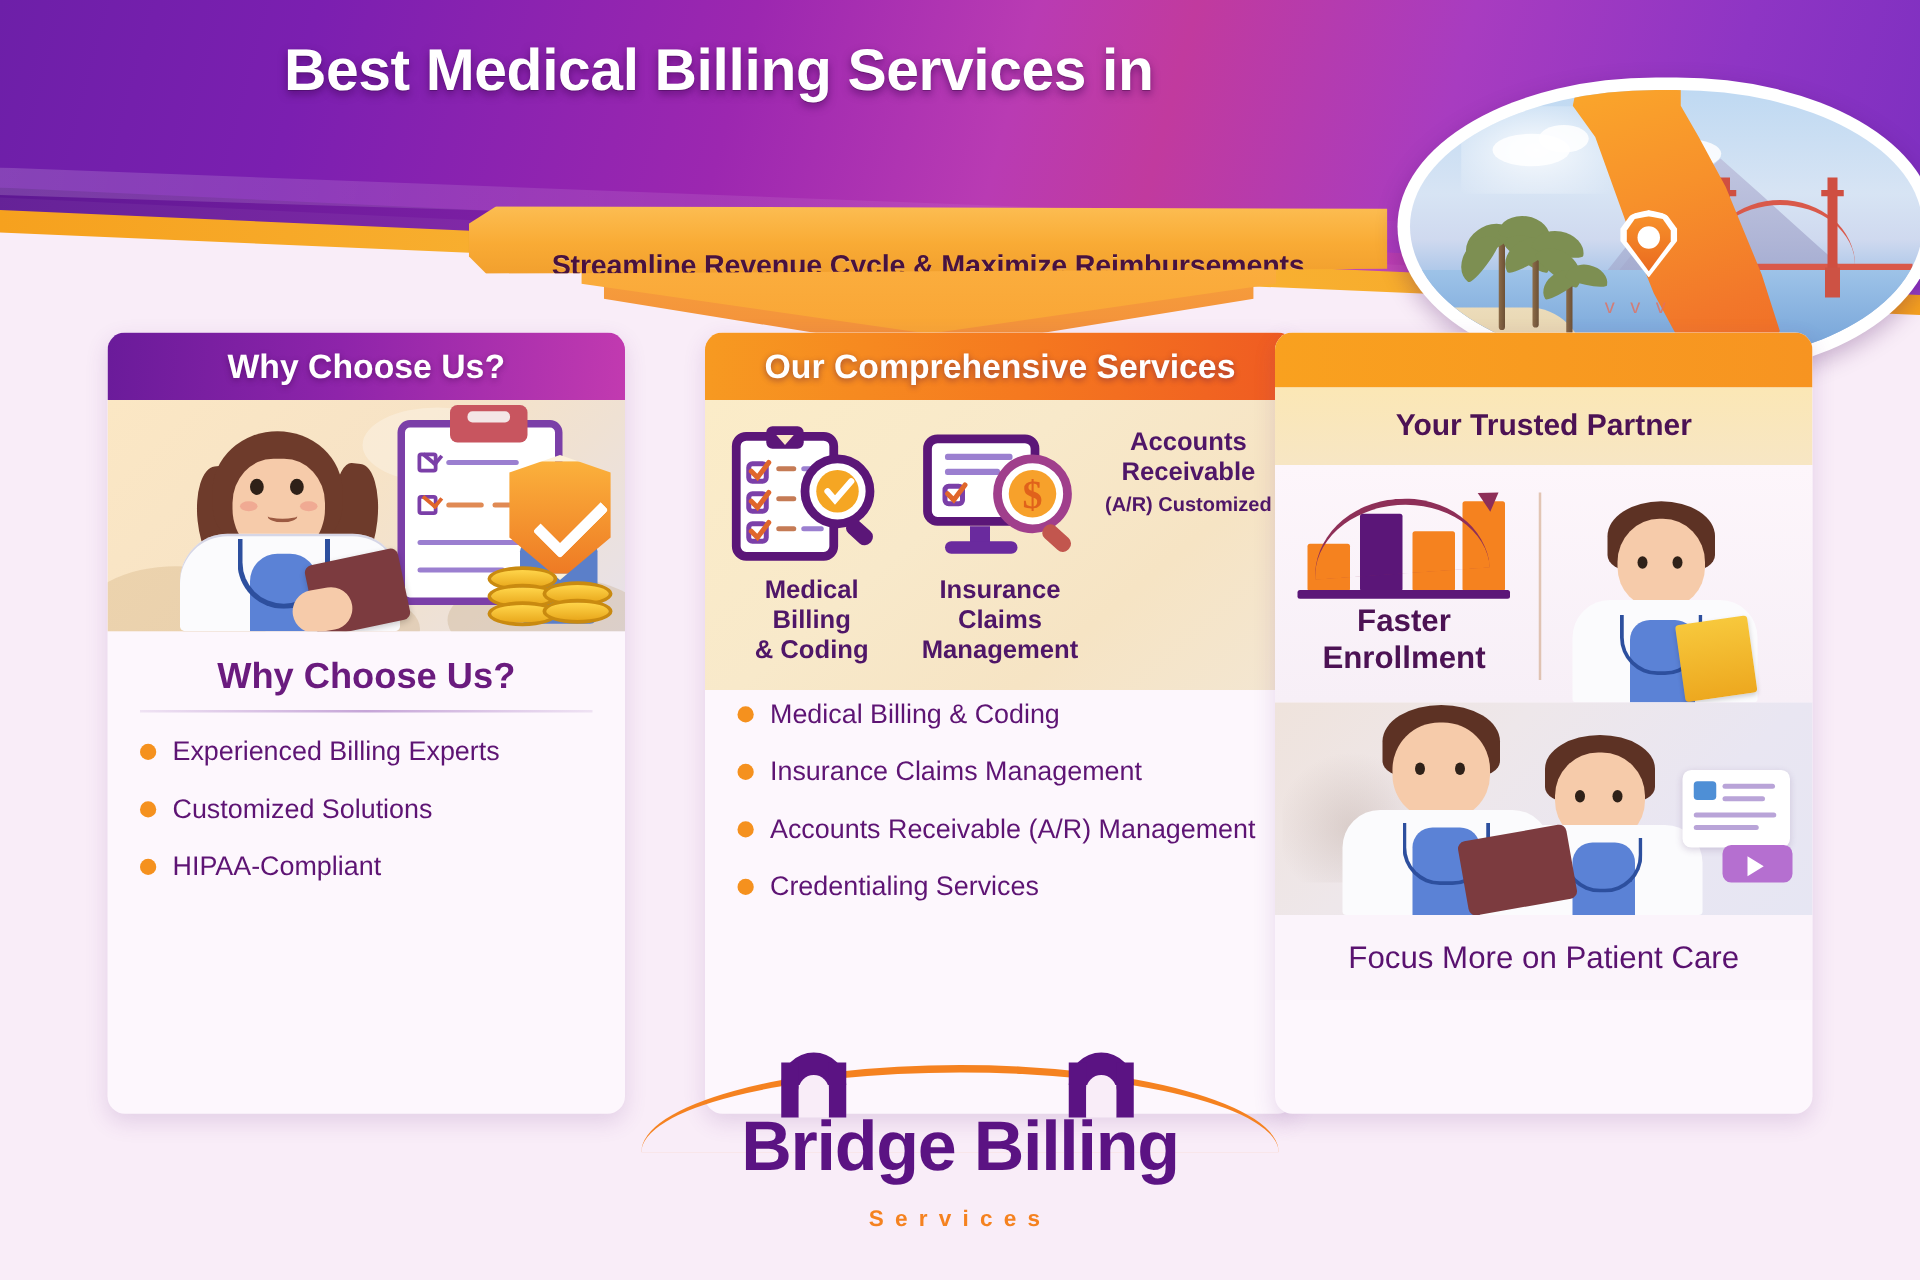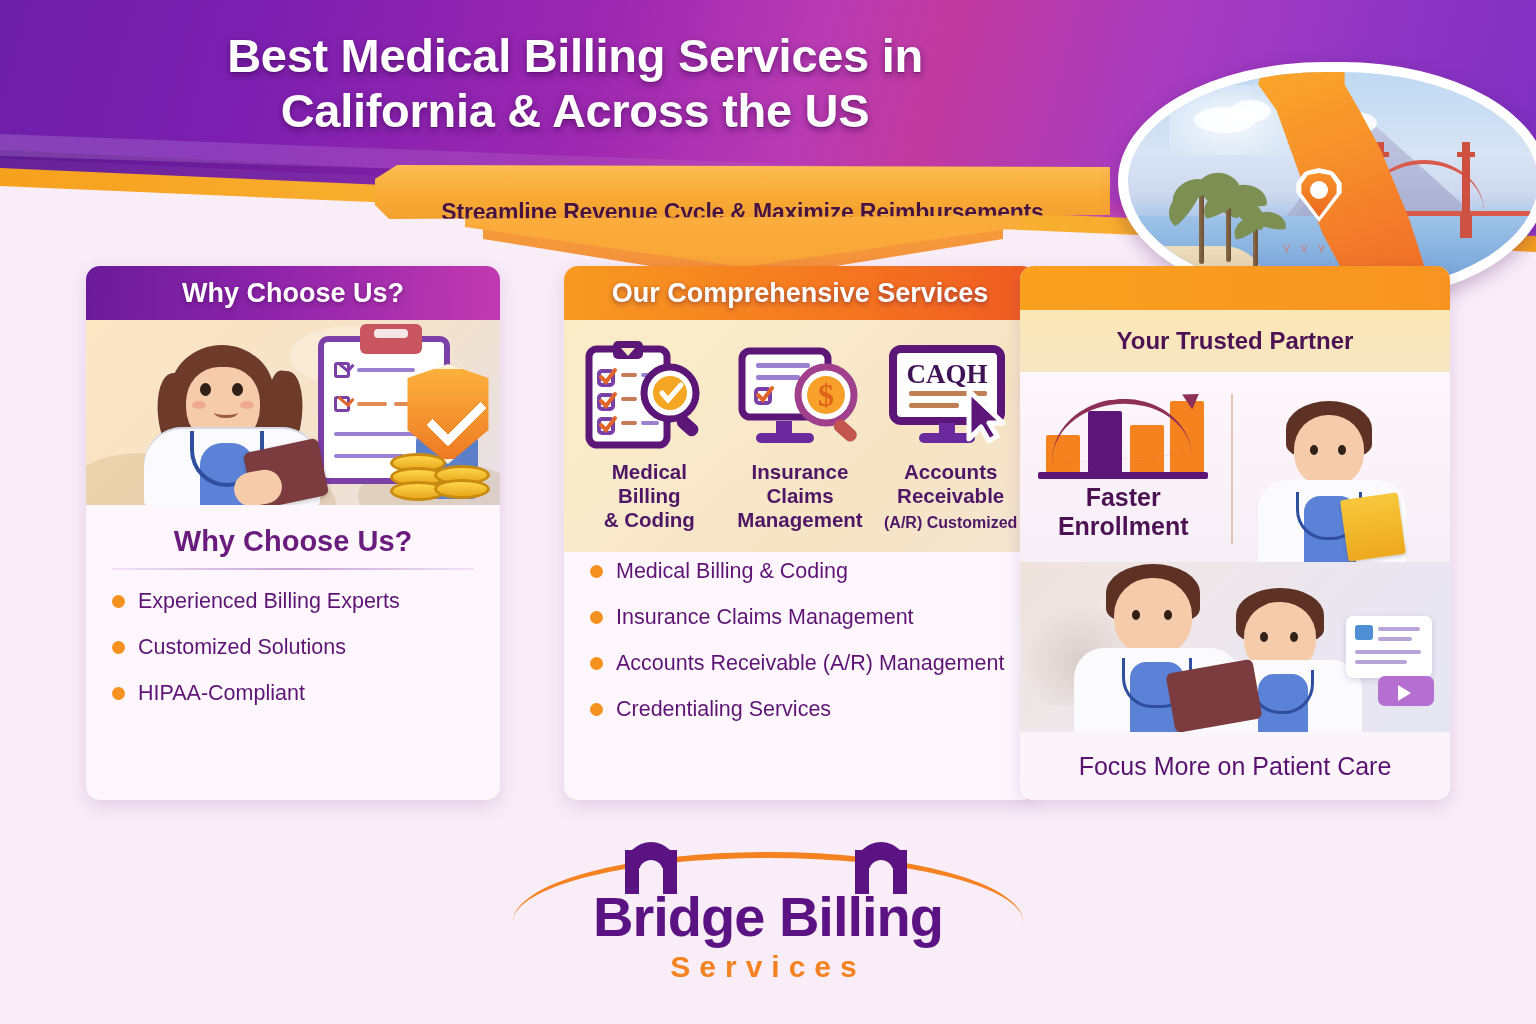--- a/index.html
+++ b/index.html
@@ -147,26 +147,26 @@
     position:absolute; left:0; top:0; width:54px; height:54px;
     background:#fff; border-radius:50% 50% 50% 50%;
     clip-path: polygon(50% 100%, 8% 46%, 8% 28%, 24% 6%, 50% 0, 76% 6%, 92% 28%, 92% 46%);
   }
   .ca-pin .inner {
     position:absolute; left:7px; top:5px; width:40px; height:44px;
     background: linear-gradient(180deg,#f7902a,#ea6a1f);
     clip-path: polygon(50% 100%, 6% 46%, 6% 26%, 22% 5%, 50% 0, 78% 5%, 94% 26%, 94% 46%);
   }
   .ca-pin .dot { position:absolute; left:18px; top:13px; width:18px; height:18px; background:#fff; border-radius:50%; }
-  .map-birds { position:absolute; left:38%; bottom:16%; color:#e2705f; font-size:12px; letter-spacing:4px; opacity:.8; }
+  .map-birds { position:absolute; left:38%; bottom:16%; color:#e2705f; font-size:16px; letter-spacing:4px; opacity:.8; }
 
   
   .cards { position:absolute; left:0; top:266px; width:1536px; height:540px; }
   .card {
-    position:absolute; top:0; height:534px;
+    position:absolute; top:0; height:625px;
     background:#fdf7fd;
     border-radius:14px;
     box-shadow: 0 6px 18px rgba(110,50,140,.16);
     overflow:hidden;
   }
   .card.c1 { left:86px; width:414px; }
   .card.c2 { left:528px; width:472px;margin-left:36px; }
   .card.c3 { left:1020px; width:430px; }
 
   .card-head {
@@ -306,36 +306,35 @@
   .arch .top { position:absolute; left:0; top:0; width:52px; height:26px; background:#5b1383;
     border-radius:26px 26px 0 0; }
   .arch .hole { position:absolute; left:14px; bottom:0; width:24px; height:34px;
     background:#f9edf8; border-radius:12px 12px 0 0; }
   .arch.a1 { left:122px; } .arch.a2 { left:352px; }
   .logo-word {
     position:absolute; left:0; top:52px; width:530px; text-align:center;
     color:#5b1383; font-size:56px; font-weight:bold; letter-spacing:-1px;
   }
   .logo-sub {
-    position:absolute; left:0; top:118px; width:530px; text-align:center;
-    color:#f58220; font-size:30px; font-weight:bold; letter-spacing:9px;
+    position:absolute; left:0; top:133px; width:530px; text-align:center;
+    color:#f58220; font-size:18px; font-weight:bold; letter-spacing:9px;
   }
 </style>
 </head>
 <body>
 
 <div class="header-wrap">
   <div class="header-band"></div>
   <div class="header-band-2"></div>
   <div class="header-accent"></div>
   <div class="header-sheen"></div>
 
   <div class="hero-title">
     <div>Best Medical Billing Services in</div>
-    <div>California &amp; Across the US</div>
   </div>
 
   <div class="ribbon-wrap">
     <div class="ribbon-tail"></div>
     <div class="ribbon-tail-2"></div>
     <div class="ribbon">
       <span>Streamline Revenue Cycle &amp; Maximize Reimbursements</span>
     </div>
   </div>
 
@@ -524,32 +523,20 @@
           </svg>
         </div>
         <div class="cap">
           <div>Insurance</div>
           <div>Claims</div>
           <div>Management</div>
         </div>
       </div>
 
       <div class="svc">
-        <div class="glyph">
-          <svg width="132" height="112" viewBox="0 0 132 112">
-            <rect x="8" y="10" width="108" height="72" rx="8" fill="#fff" stroke="#5b1678" stroke-width="8"></rect>
-            <rect x="54" y="84" width="16" height="12" fill="#6a2a9e"></rect>
-            <rect x="34" y="94" width="56" height="10" rx="5" fill="#6a2a9e"></rect>
-            <text x="62" y="44" font-family="Liberation Serif, serif" font-size="27" font-weight="bold" fill="#3f1155" text-anchor="middle">CAQH</text>
-            <rect x="24" y="52" width="78" height="5" rx="2" fill="#c08054"></rect>
-            <rect x="24" y="64" width="50" height="5" rx="2" fill="#c08054"></rect>
-            <rect x="82" y="64" width="20" height="5" rx="2" fill="#c08054"></rect>
-            <path d="M84 52 L84 100 L96 88 L104 102 L112 97 L104 84 L118 84 Z" fill="#5b1678" stroke="#fff" stroke-width="5" stroke-linejoin="round"></path>
-          </svg>
-        </div>
         <div class="cap">
           <div>Accounts</div>
           <div>Receivable</div>
           <div class="cap small">(A/R) Customized</div>
         </div>
       </div>
 
     </div>
 
     <div class="card-body" style="padding-top:6px;">

